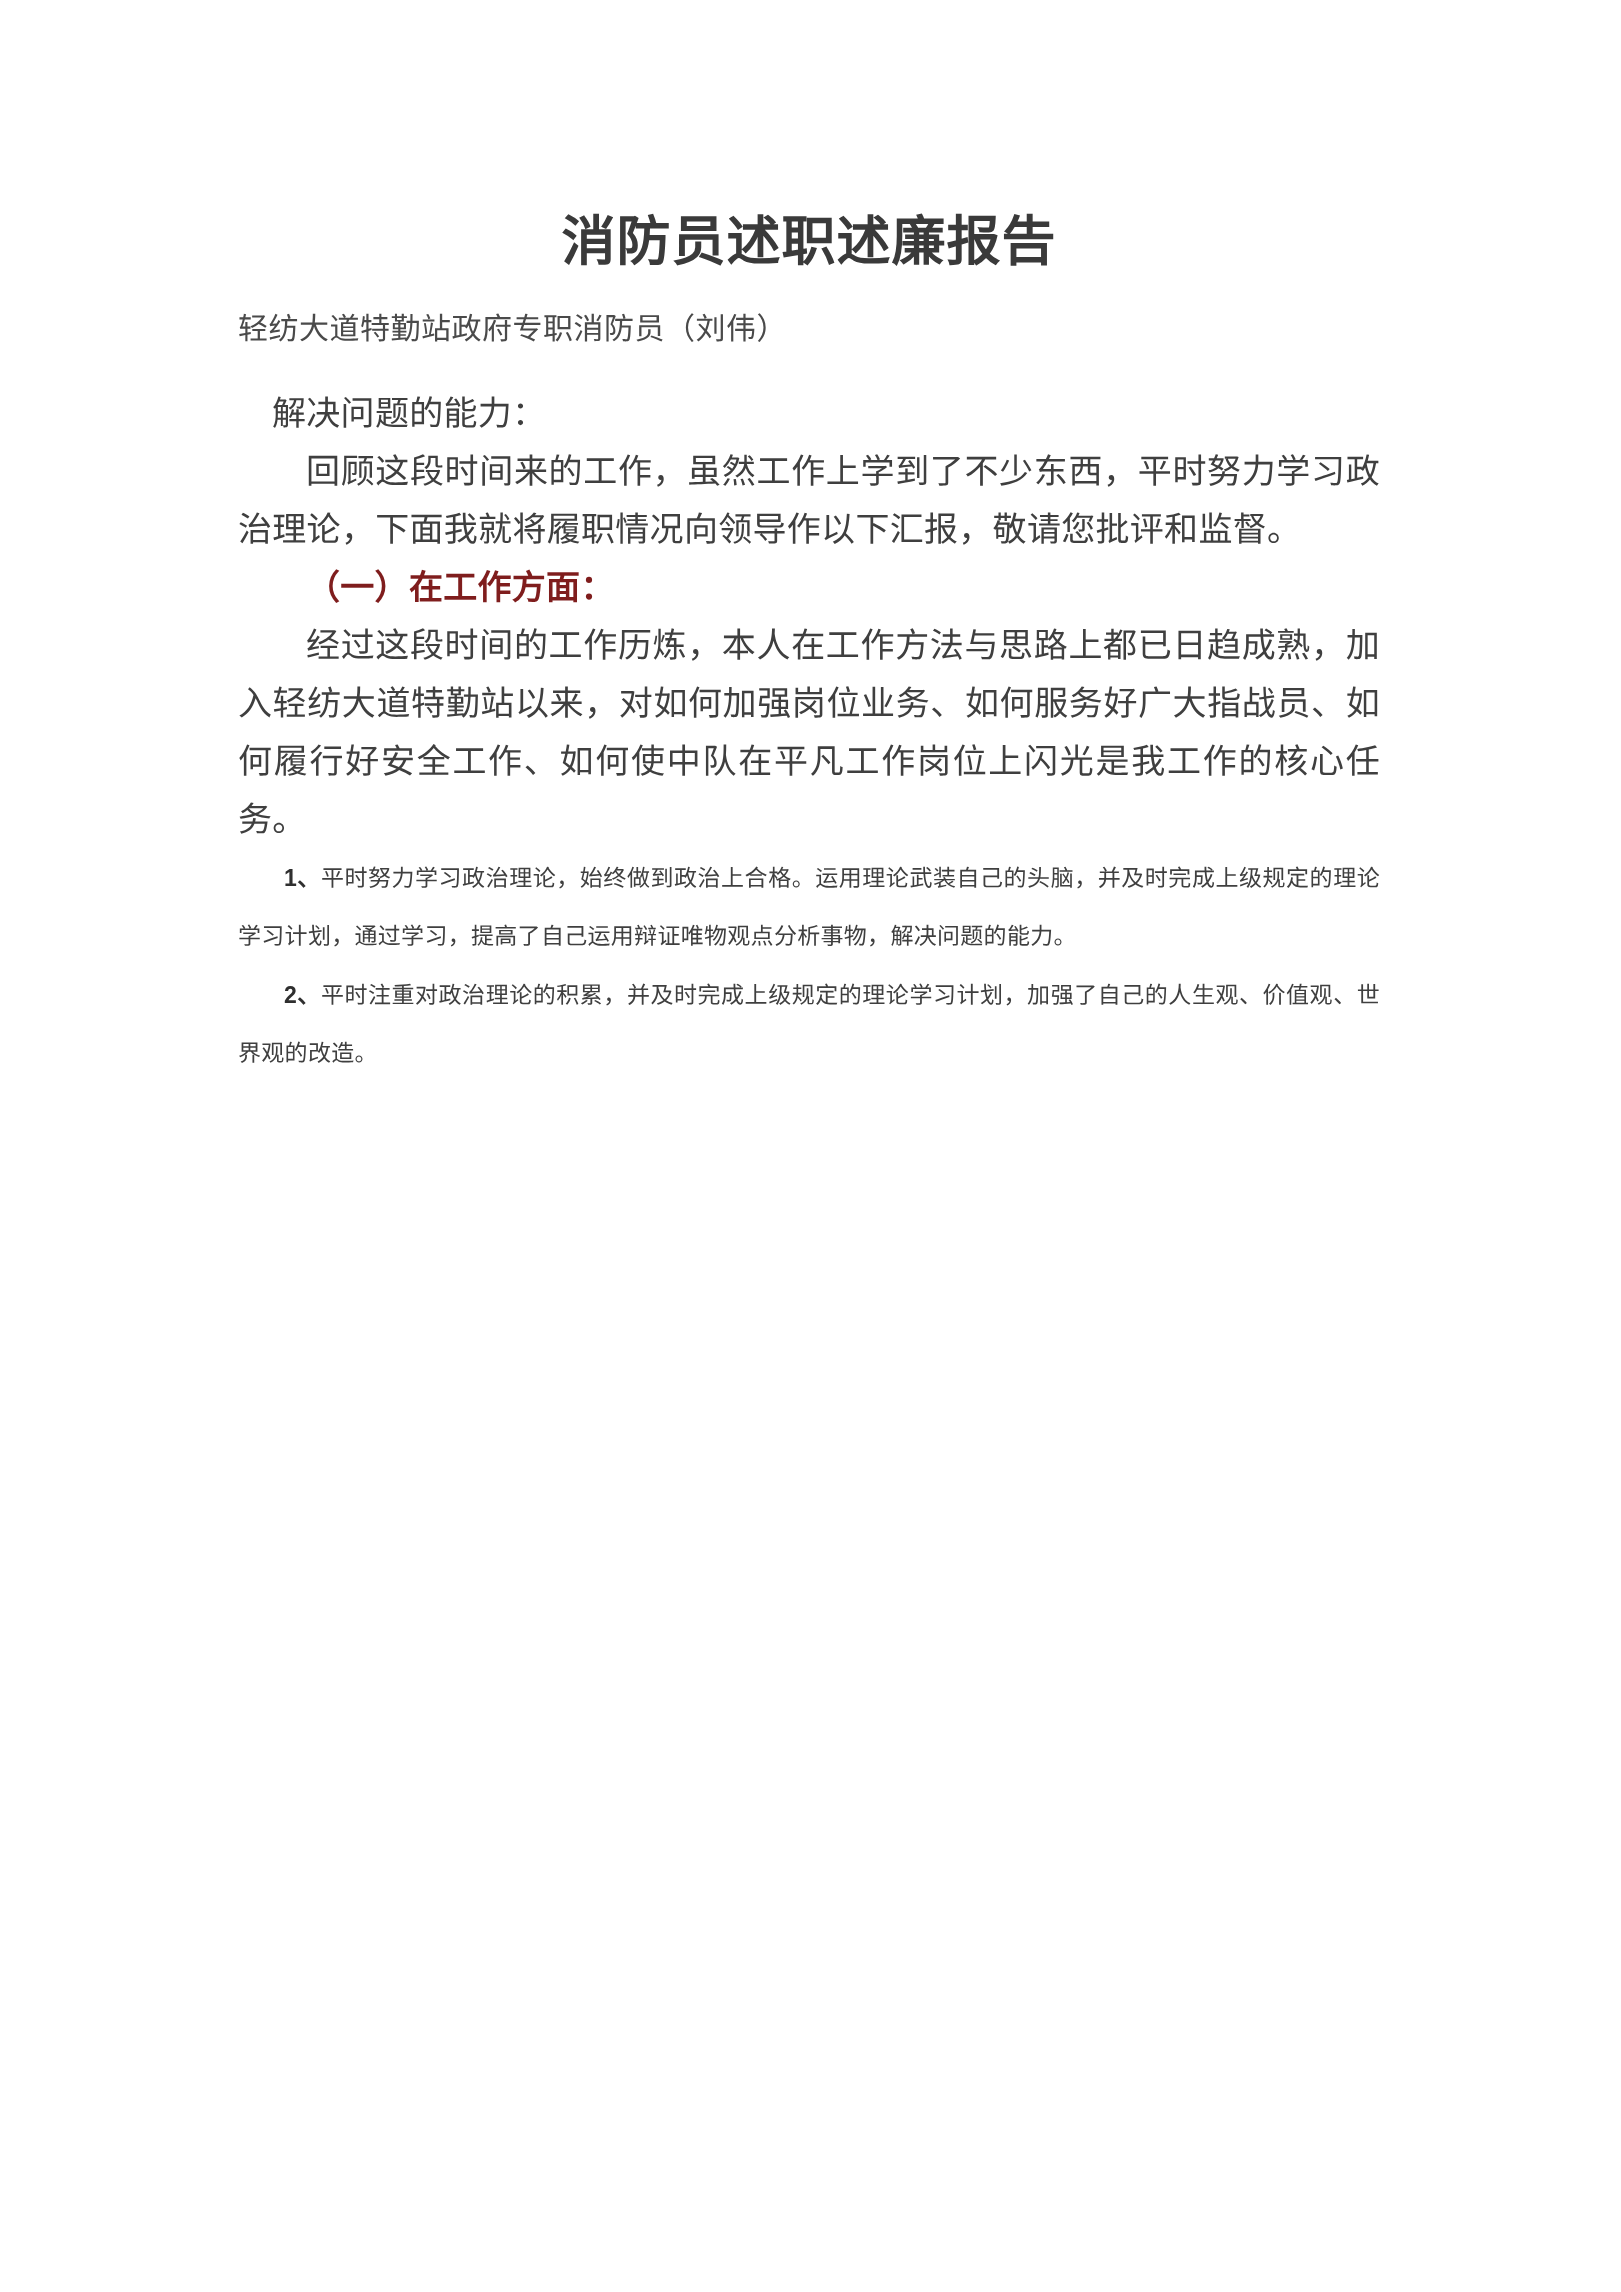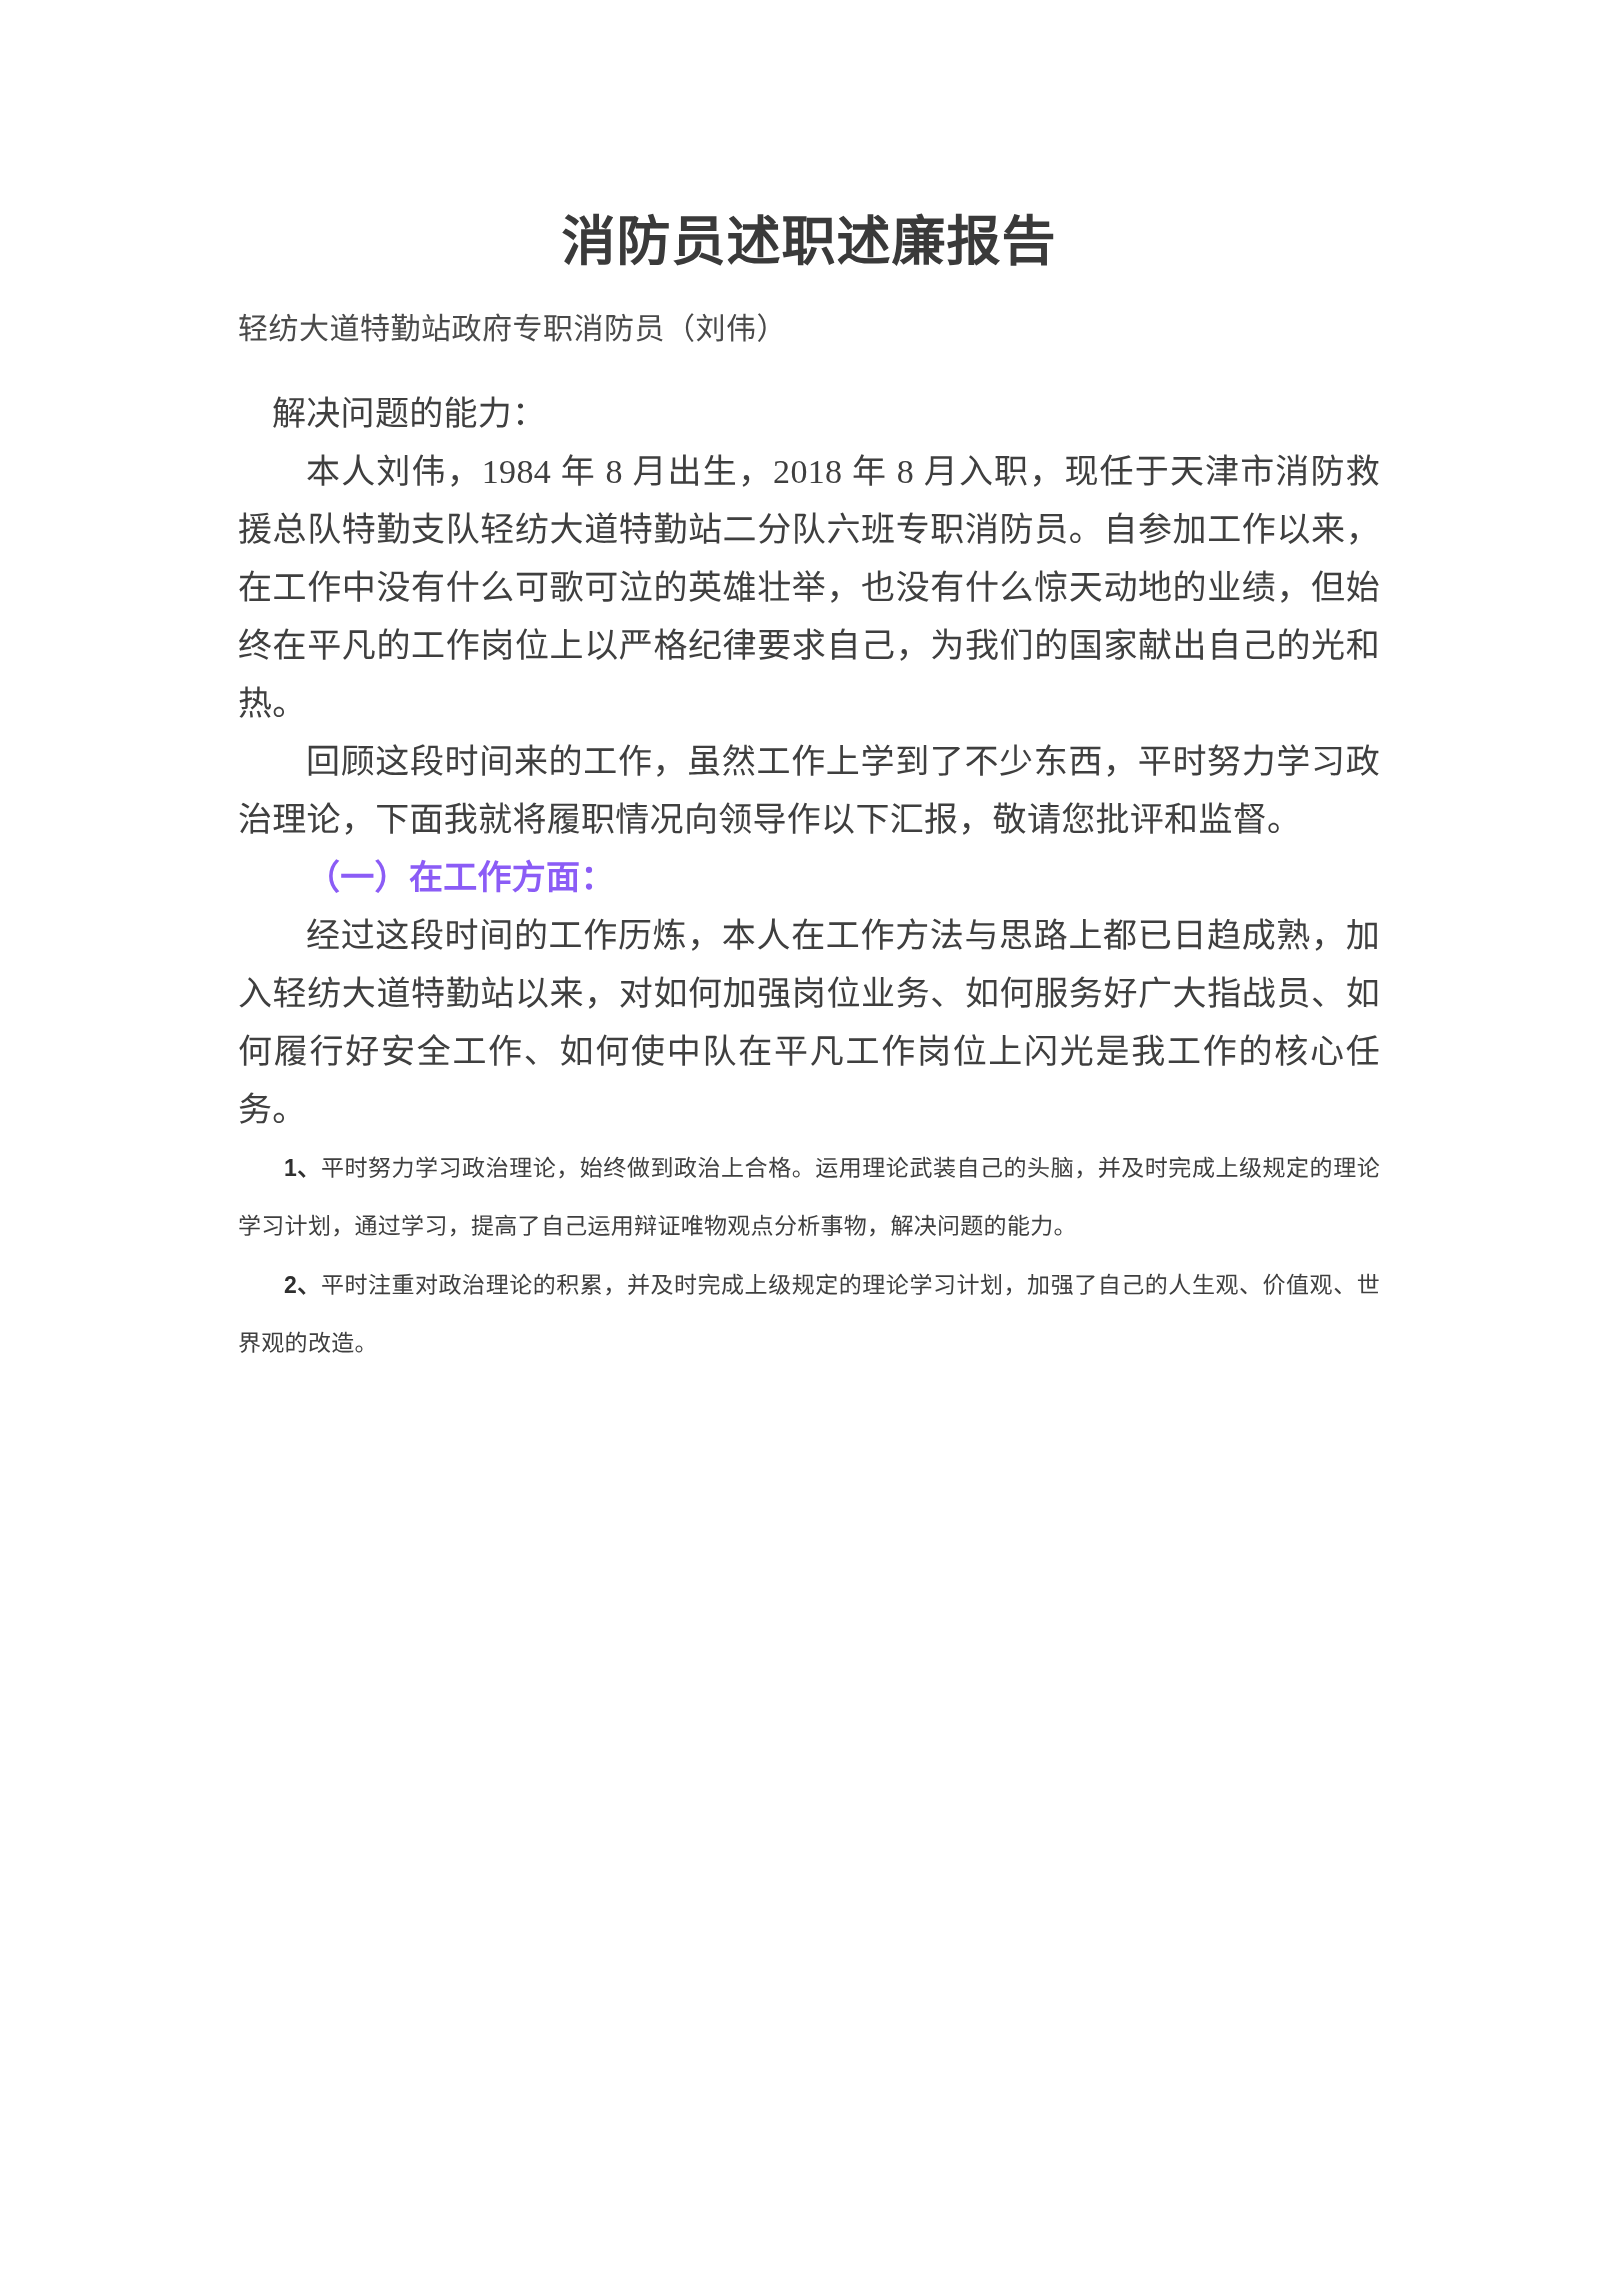--- a/index.html
+++ b/index.html
@@ -75,21 +75,21 @@
   p.para.salutation {
     text-indent: 1em;
   }
 
   p.section-head {
     font-size: 34px;
     line-height: 58px;
     margin: 0;
     text-indent: 2em;
     font-weight: 700;
-    color: #8b5cf6;
+    color: #7f1d1d;
     letter-spacing: 0.3px;
     font-family: "Liberation Serif", "DejaVu Serif", serif;
   }
 
   p.numbered {
     font-size: 23px;
     line-height: 58px;
     margin: 0;
     text-indent: 2em;
     text-align: justify;
@@ -112,21 +112,20 @@
   <div class="content">
 
     <h1 class="doc-title">消防员述职述廉报告</h1>
 
     <div class="doc-subtitle">轻纺大道特勤站政府专职消防员（刘伟）</div>
 
     <div class="body-block">
 
       <p class="para salutation">解决问题的能力：</p>
 
-      <p class="para">本人刘伟，1984 年 8 月出生，2018 年 8 月入职，现任于天津市消防救援总队特勤支队轻纺大道特勤站二分队六班专职消防员。自参加工作以来，在工作中没有什么可歌可泣的英雄壮举，也没有什么惊天动地的业绩，但始终在平凡的工作岗位上以严格纪律要求自己，为我们的国家献出自己的光和热。</p>
 
       <p class="para">回顾这段时间来的工作，虽然工作上学到了不少东西，平时努力学习政治理论，下面我就将履职情况向领导作以下汇报，敬请您批评和监督。</p>
 
       <p class="section-head">（一）在工作方面：</p>
 
       <p class="para">经过这段时间的工作历炼，本人在工作方法与思路上都已日趋成熟，加入轻纺大道特勤站以来，对如何加强岗位业务、如何服务好广大指战员、如何履行好安全工作、如何使中队在平凡工作岗位上闪光是我工作的核心任务。</p>
 
 
       <p class="numbered"><span class="num-marker">1、</span><span>平时努力学习政治理论，始终做到政治上合格。运用理论武装自己的头脑，并及时完成上级规定的理论学习计划，通过学习，提高了自己运用辩证唯物观点分析事物，解决问题的能力。</span></p>
 

